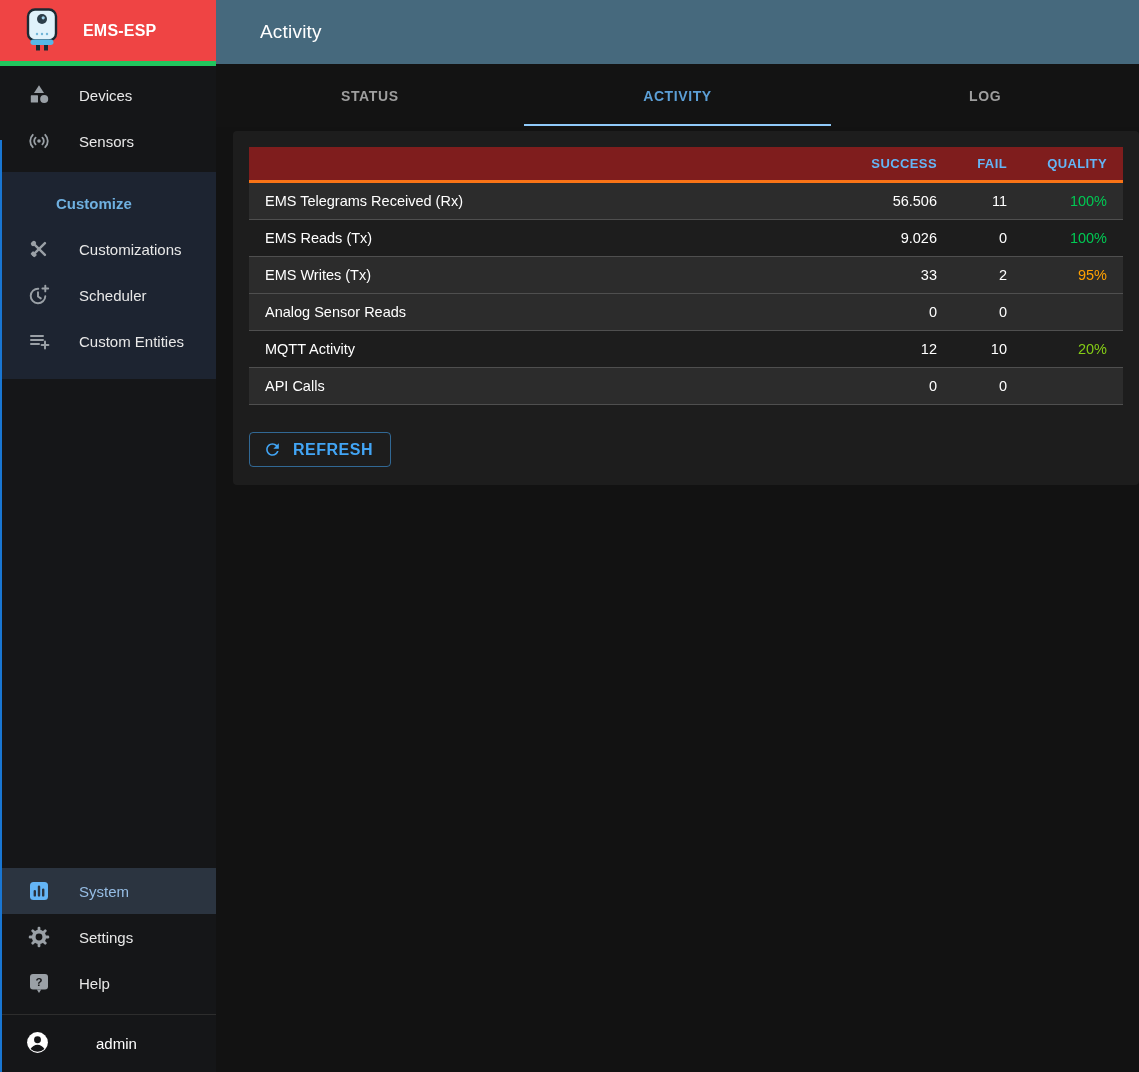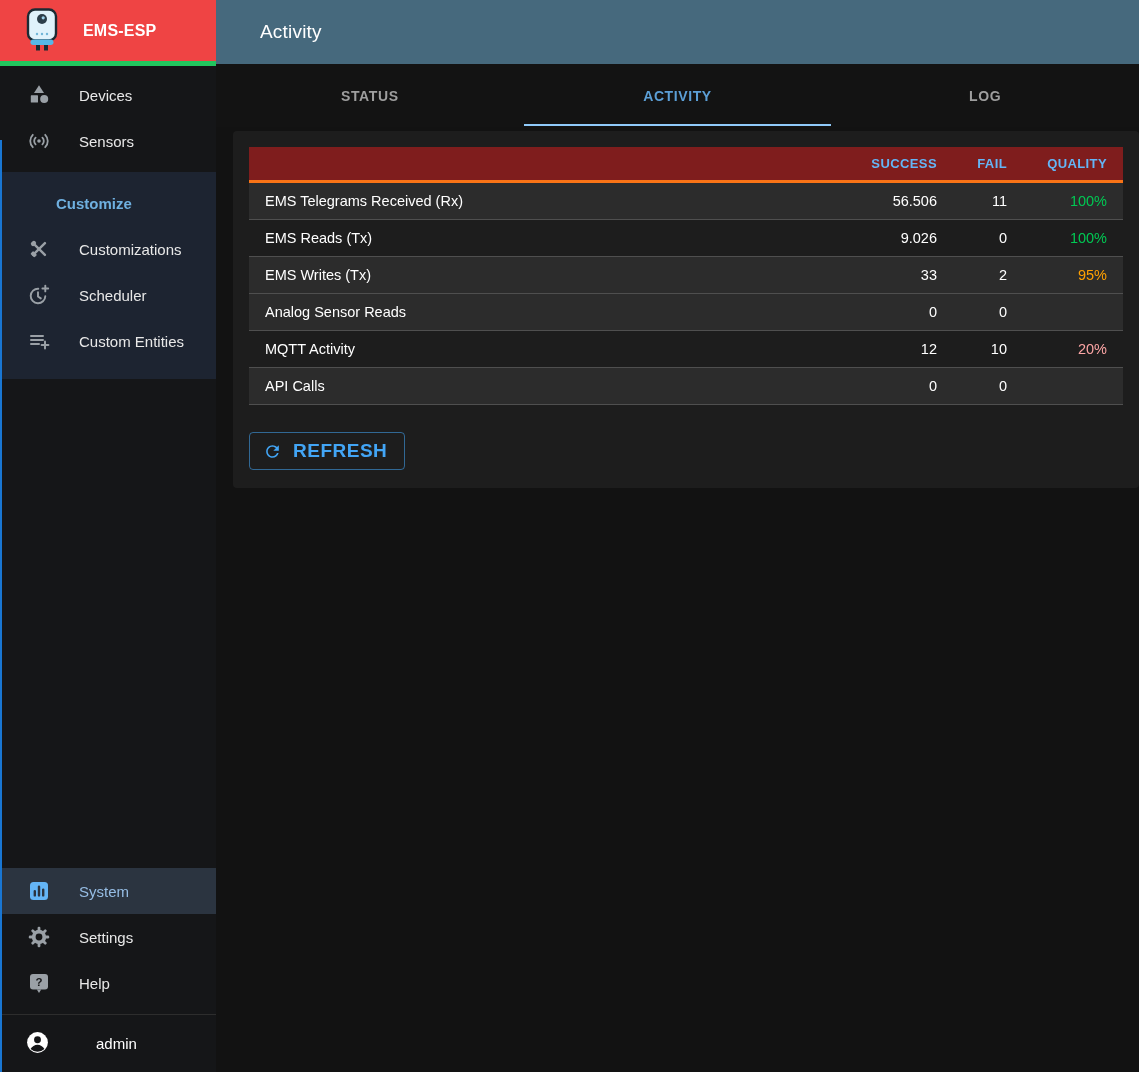--- a/index.html
+++ b/index.html
@@ -77,21 +77,21 @@
   tbody tr:first-child { border-top:3px solid #f97316;border-radius:16px; }
   tbody tr.odd { background:#2c2c2c; }
   tbody tr.even { background:#1d1d1d; }
   td { padding:10px 16px; color:#ffffff; }
   td.num { text-align:right; }
   td.quality { text-align:right; font-weight:normal; }
 
   .refresh-btn {
     margin-top:27px; display:inline-flex; align-items:center; gap:11px;
     background:transparent; color:#42a5f5; border:1px solid rgba(66,165,245,0.55);
-    border-radius:4px; padding:7px 17px 7px 13px; font-size:19px; font-weight:bold;
+    border-radius:4px; padding:7px 17px 7px 13px; font-size:16px; font-weight:bold;
     letter-spacing:0.5px; font-family:"Liberation Sans", sans-serif; cursor:pointer;
   }
 </style>
 </head>
 <body>
 
 <div class="left-strip"></div>
 
 <div class="app">
 
@@ -284,21 +284,21 @@
             <tr class="odd">
               <td class="name">Analog Sensor Reads</td>
               <td class="num">0</td>
               <td class="num">0</td>
               <td class="quality"></td>
             </tr>
             <tr class="even">
               <td class="name">MQTT Activity</td>
               <td class="num">12</td>
               <td class="num">10</td>
-              <td class="quality" style="color: #fca5a5;">20%</td>
+              <td class="quality" style="color: #84cc16;">20%</td>
             </tr>
             <tr class="odd">
               <td class="name">API Calls</td>
               <td class="num">0</td>
               <td class="num">0</td>
               <td class="quality"></td>
             </tr>
           </tbody>
       </table>
 

